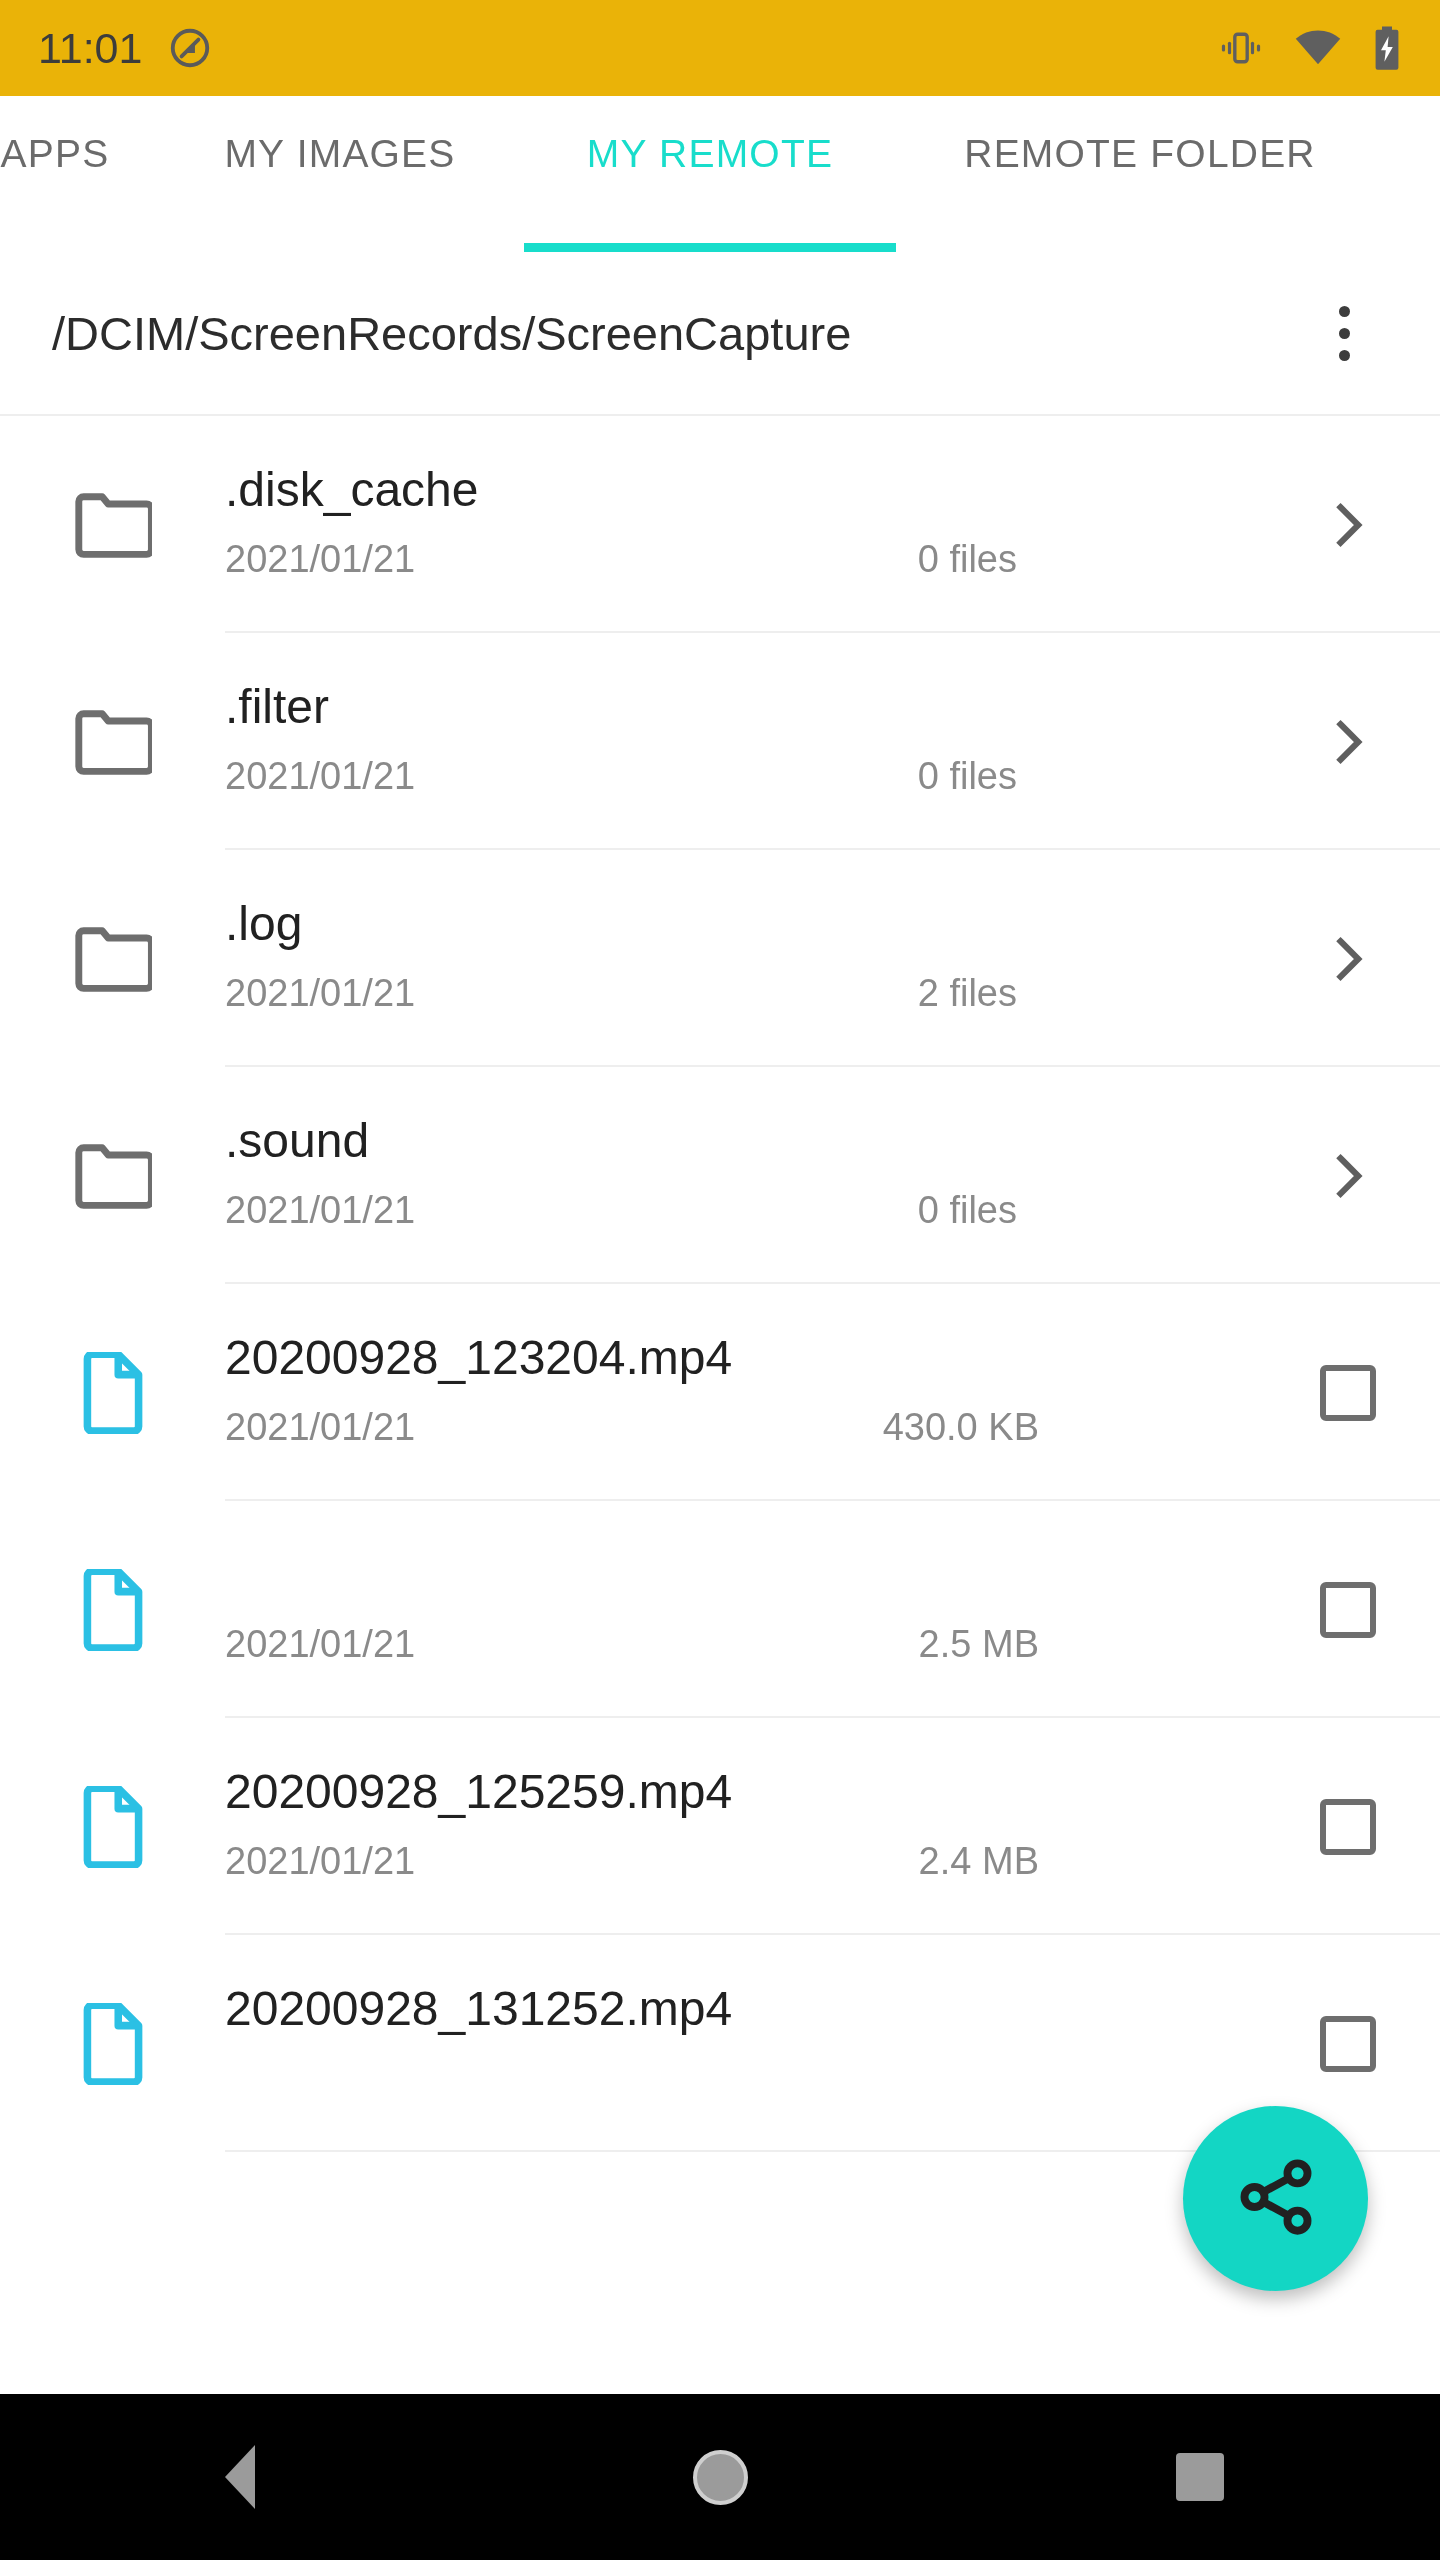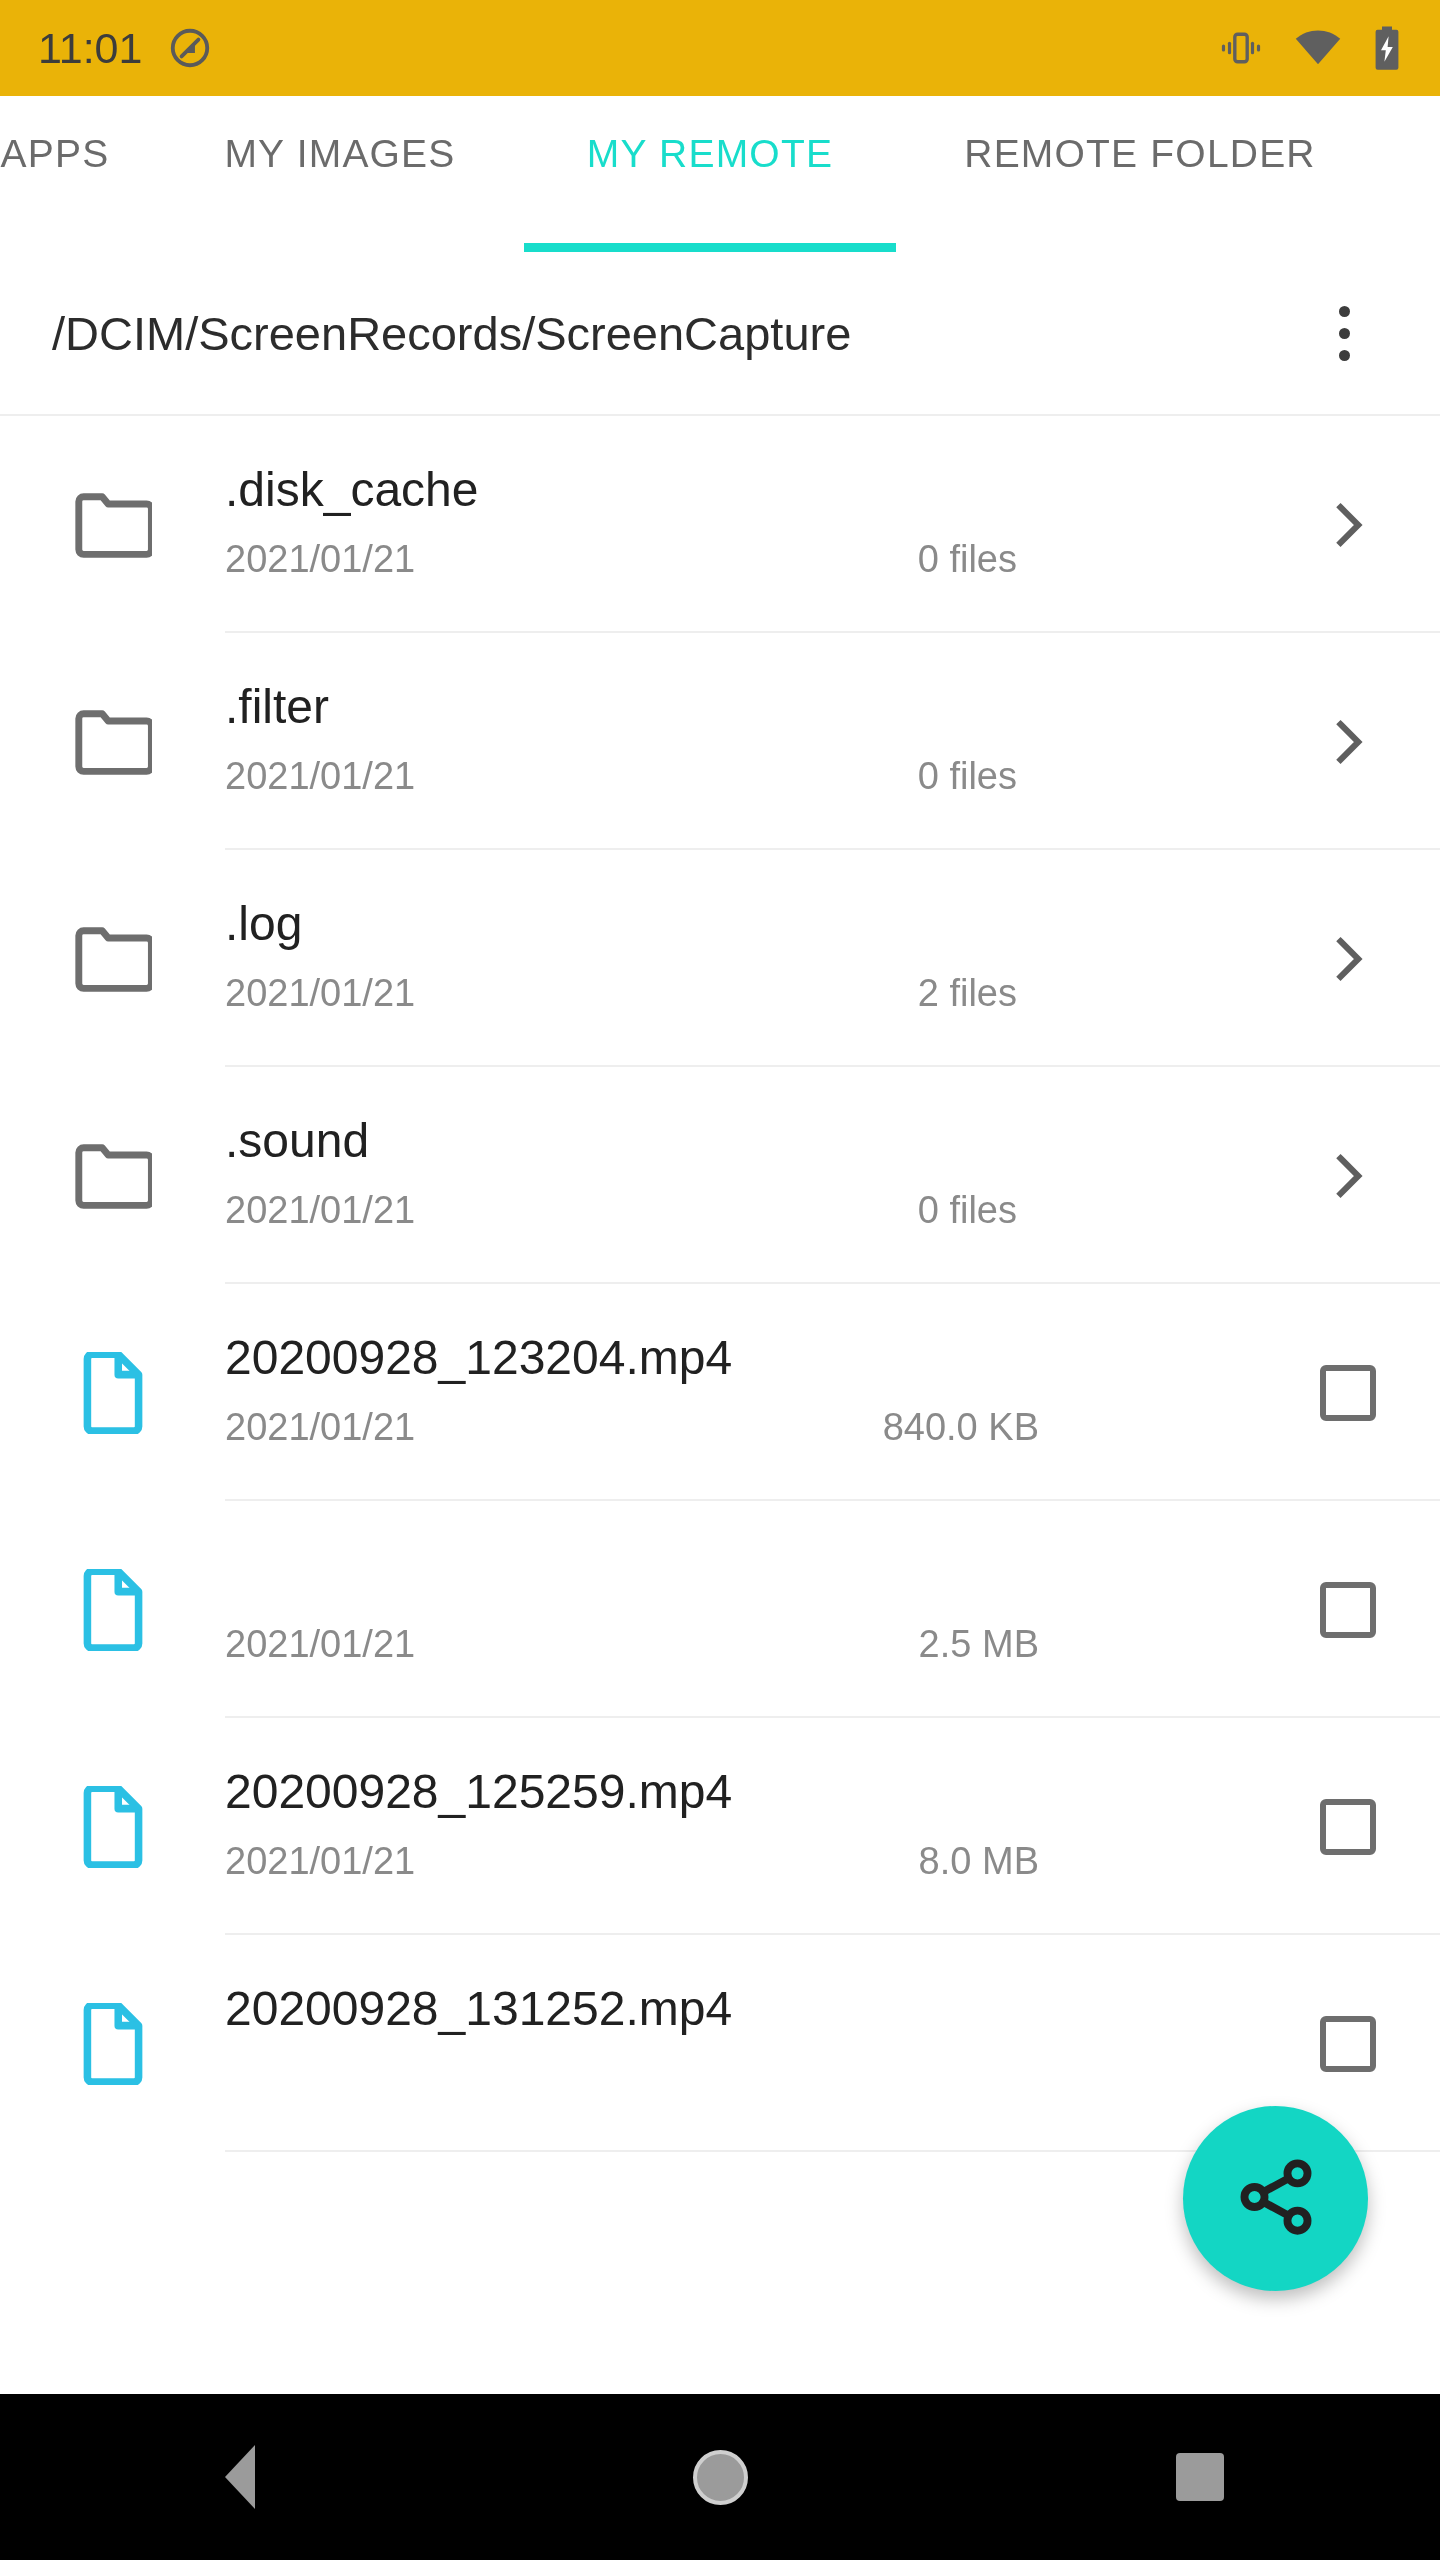--- a/index.html
+++ b/index.html
@@ -331,21 +331,21 @@
       <div class="row">
         <div class="row-icon">
           <svg width="66" height="82" viewBox="0 0 20 25">
   <path d="M2.2 2.1 a1.4 1.4 0 0 1 1.4 -1.4 h8.0 l6.2 6.2 v15.8 a1.4 1.4 0 0 1 -1.4 1.4 h-12.8 a1.4 1.4 0 0 1 -1.4 -1.4 z" fill="none" stroke="#2bc0e4" stroke-width="2.3" stroke-linejoin="round"></path>
   <path d="M11.6 0.7 v6.2 h6.2" fill="none" stroke="#2bc0e4" stroke-width="2.3" stroke-linejoin="round"></path>
 </svg>
         </div>
         <div class="row-body">
           <div class="row-title">20200928_123204.mp4</div>
           <div class="row-sub">2021/01/21</div>
-          <div class="row-meta meta-file">840.0 KB</div>
+          <div class="row-meta meta-file">430.0 KB</div>
         </div>
         <div class="row-trail">
           <span class="checkbox"></span>
         </div>
         <div class="row-divider"></div>
       </div>
       <div class="row">
         <div class="row-icon">
           <svg width="66" height="82" viewBox="0 0 20 25">
   <path d="M2.2 2.1 a1.4 1.4 0 0 1 1.4 -1.4 h8.0 l6.2 6.2 v15.8 a1.4 1.4 0 0 1 -1.4 1.4 h-12.8 a1.4 1.4 0 0 1 -1.4 -1.4 z" fill="none" stroke="#2bc0e4" stroke-width="2.3" stroke-linejoin="round"></path>
@@ -364,21 +364,21 @@
       <div class="row">
         <div class="row-icon">
           <svg width="66" height="82" viewBox="0 0 20 25">
   <path d="M2.2 2.1 a1.4 1.4 0 0 1 1.4 -1.4 h8.0 l6.2 6.2 v15.8 a1.4 1.4 0 0 1 -1.4 1.4 h-12.8 a1.4 1.4 0 0 1 -1.4 -1.4 z" fill="none" stroke="#2bc0e4" stroke-width="2.3" stroke-linejoin="round"></path>
   <path d="M11.6 0.7 v6.2 h6.2" fill="none" stroke="#2bc0e4" stroke-width="2.3" stroke-linejoin="round"></path>
 </svg>
         </div>
         <div class="row-body">
           <div class="row-title">20200928_125259.mp4</div>
           <div class="row-sub">2021/01/21</div>
-          <div class="row-meta meta-file">8.0 MB</div>
+          <div class="row-meta meta-file">2.4 MB</div>
         </div>
         <div class="row-trail">
           <span class="checkbox"></span>
         </div>
         <div class="row-divider"></div>
       </div>
       <div class="row">
         <div class="row-icon">
           <svg width="66" height="82" viewBox="0 0 20 25">
   <path d="M2.2 2.1 a1.4 1.4 0 0 1 1.4 -1.4 h8.0 l6.2 6.2 v15.8 a1.4 1.4 0 0 1 -1.4 1.4 h-12.8 a1.4 1.4 0 0 1 -1.4 -1.4 z" fill="none" stroke="#2bc0e4" stroke-width="2.3" stroke-linejoin="round"></path>

